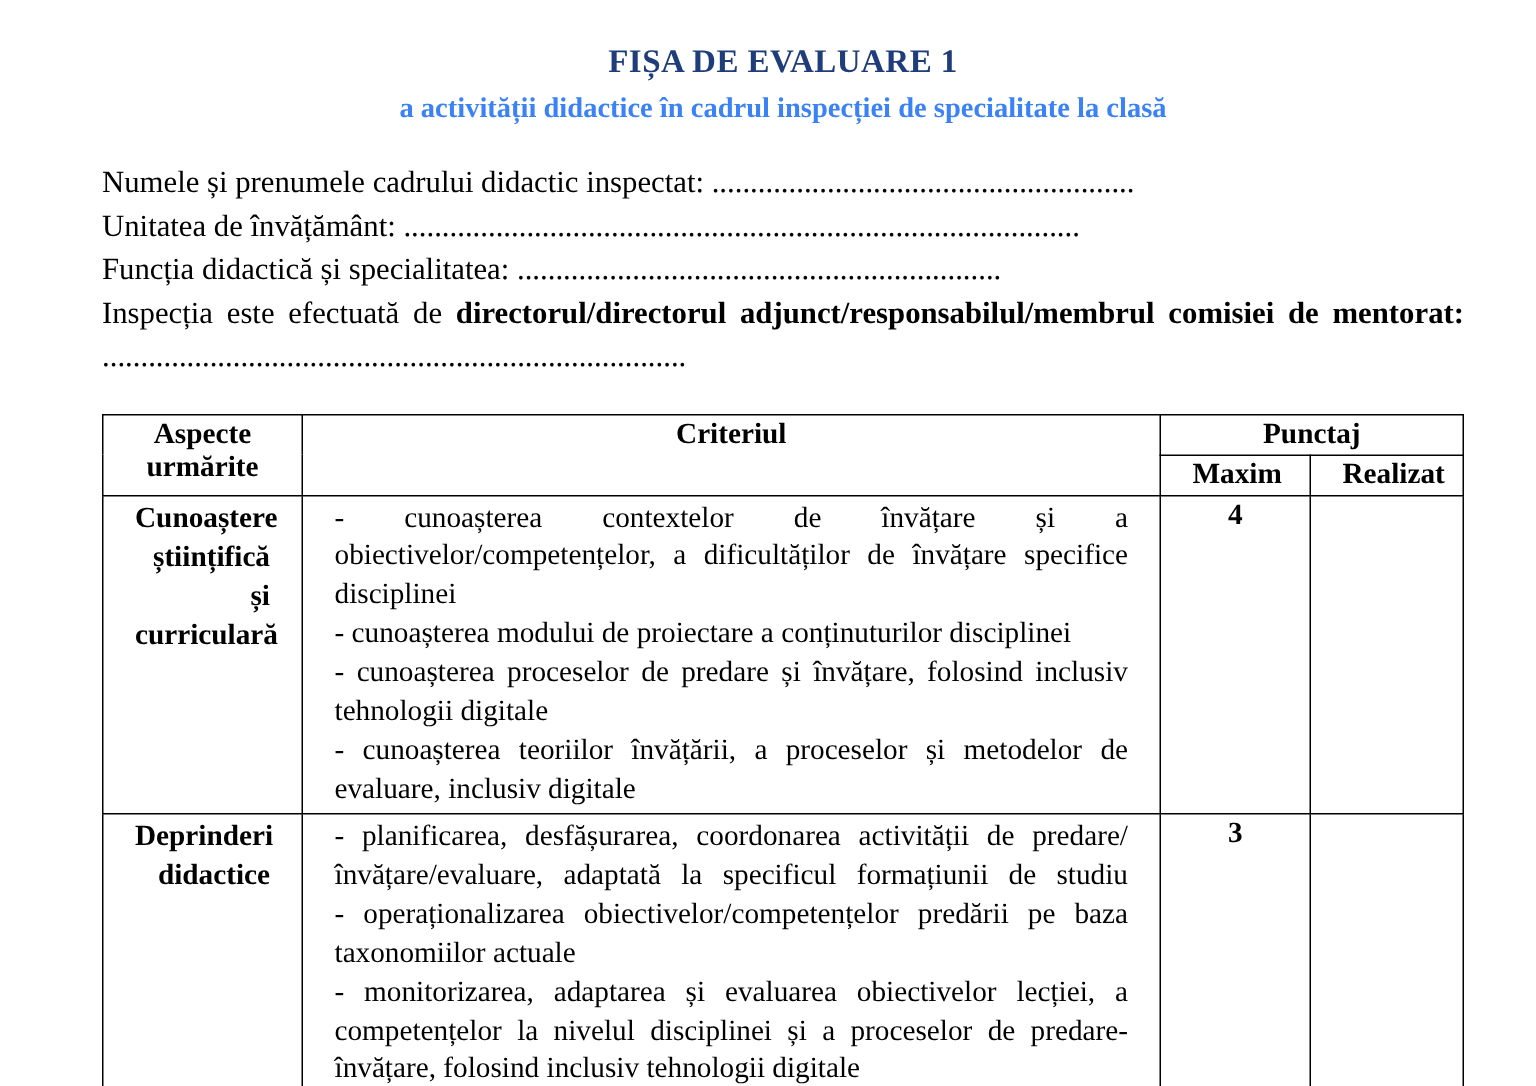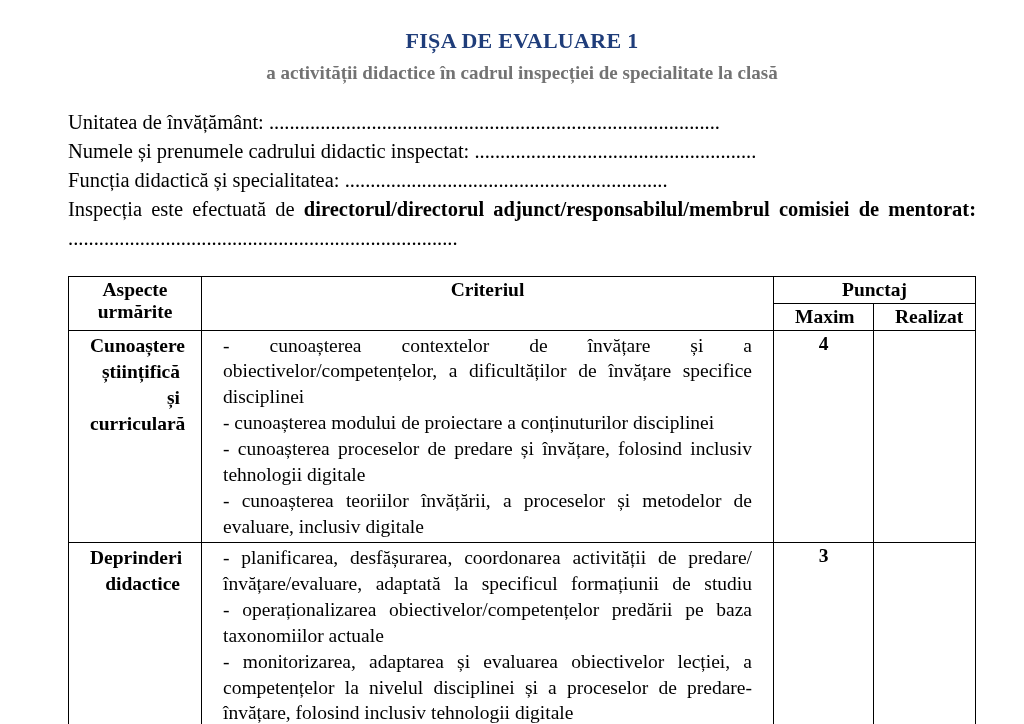--- a/index.html
+++ b/index.html
@@ -27,21 +27,21 @@
   .title-1 {
     text-align: center;
     color: #1F3D7A;
     font-weight: bold;
     font-size: 22px;
     letter-spacing: 0.3px;
     margin: 6px 0 0 0;
   }
   .title-2 {
     text-align: center;
-    color: #737373;
+    color: #3b82f6;
     font-weight: bold;
     font-size: 19px;
     margin: 8px 0 0 0;
   }
   .meta {
     margin-top: 24px;
     font-size: 20.5px;
     line-height: 1.42;
   }
   .meta-line {
@@ -121,26 +121,26 @@
 <body>
 
 <div class="page">
   <div class="doc-inner">
 
     <div class="title-1">FIȘA DE EVALUARE   1</div>
     <div class="title-2">a activității didactice  în cadrul  inspecției de specialitate  la clasă</div>
 
     <div class="meta">
       <div class="meta-line">
+        <span>Numele și prenumele cadrului didactic inspectat:</span>
+        <span class="dots">.......................................................</span>
+      </div>
+      <div class="meta-line">
         <span>Unitatea de învățământ:</span>
         <span class="dots">........................................................................................</span>
-      </div>
-      <div class="meta-line">
-        <span>Numele și prenumele cadrului didactic inspectat:</span>
-        <span class="dots">.......................................................</span>
       </div>
       <div class="meta-line">
         <span>Funcția didactică și specialitatea:</span>
         <span class="dots">...............................................................</span>
       </div>
       <div class="meta-justify">
         <span>Inspecția este efectuată de </span><span class="bold">directorul/directorul adjunct/responsabilul/membrul comisiei de mentorat:</span><span class="dots">  ............................................................................</span>
       </div>
     </div>
 

